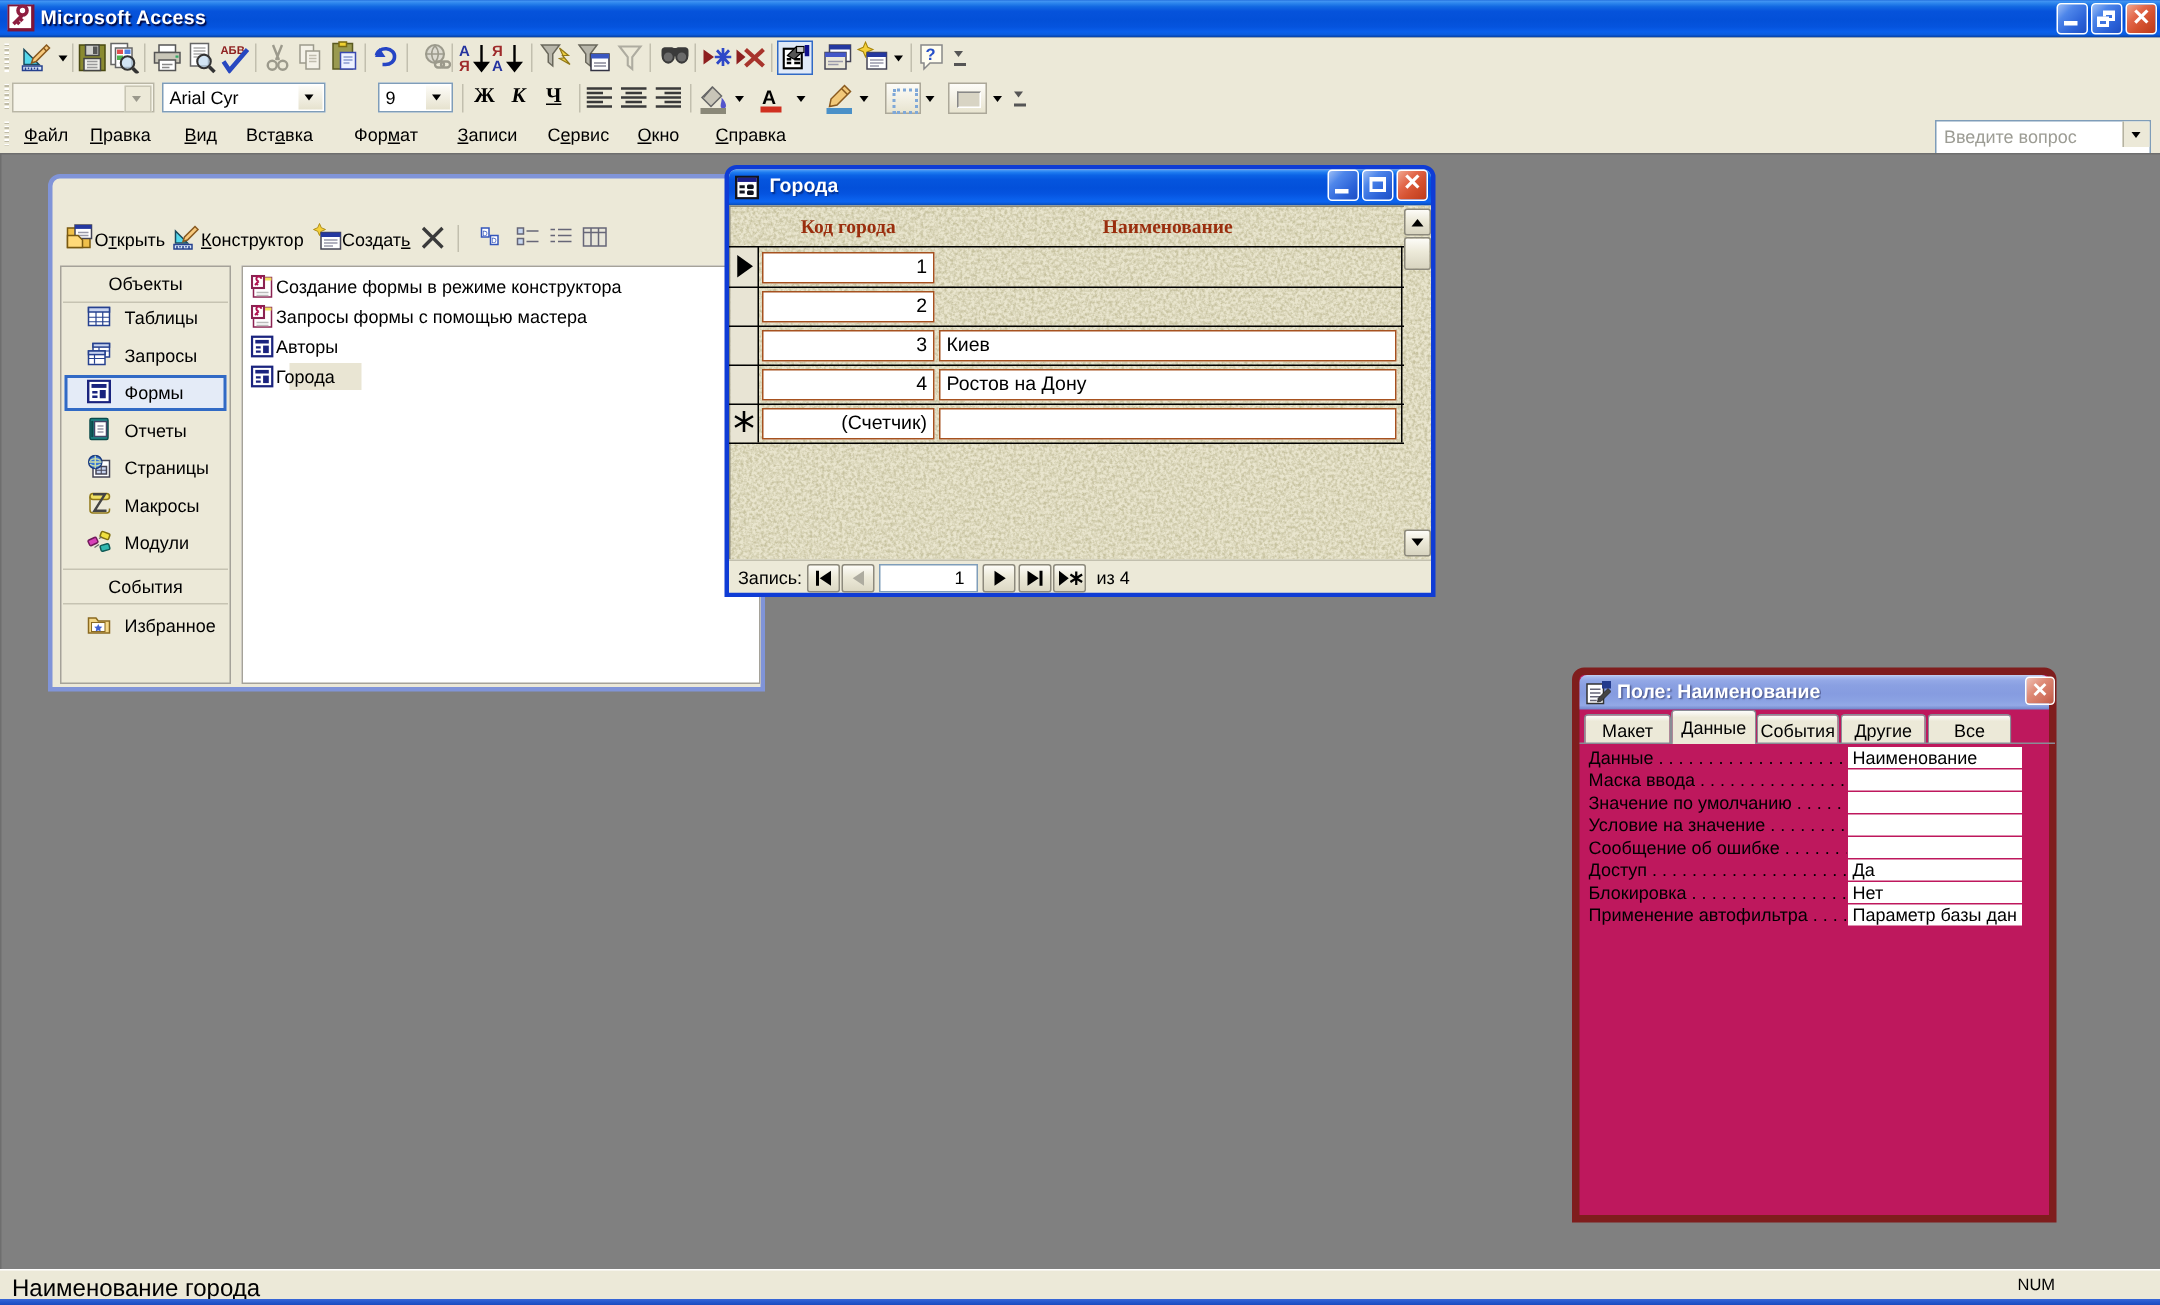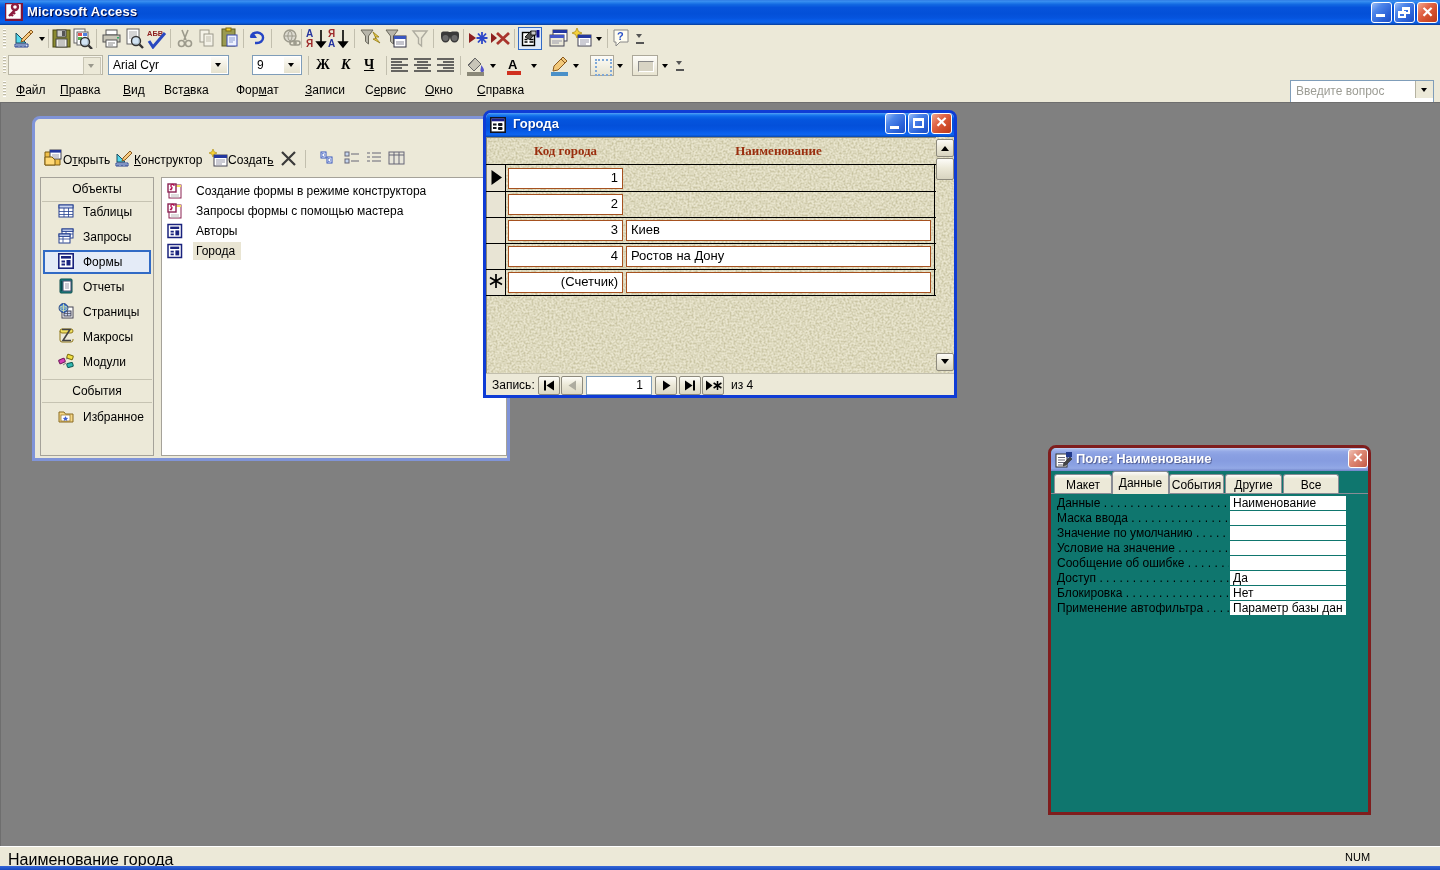--- a/index.html
+++ b/index.html
@@ -40,29 +40,29 @@
 .capbtn2{width:21px;height:21px;border-radius:3px;border:1px solid #fff;box-sizing:border-box;}
 .inblue{background:linear-gradient(135deg,#C6D6F5 0%,#94AEE8 35%,#7E9ADF 70%,#7490D8 100%);}
 .inred{background:linear-gradient(135deg,#F0C0B4 0%,#DE8A76 40%,#D0705C 75%,#C05844 100%);}
 
 #dbwin{left:32px;top:116px;width:478px;height:345px;border:3px solid #8094D8;background:#ECE9D8;}
 #dbwin .cap{left:0;top:0;right:0;height:23px;border-radius:5px 5px 0 0;}
 #dbsidebar{left:5px;top:58px;width:114px;height:279px;background:#ECE9D8;border:1px solid #A5A299;box-sizing:border-box;}
 #dblist{left:126px;top:58px;width:346px;height:279px;background:#fff;border:1px solid #A5A299;box-sizing:border-box;}
 .sideitem{left:1px;width:111px;height:25px;}
 .sideitem .lbl{position:absolute;left:41px;top:6px;font-size:12px;}
-.listitem .lbl{position:absolute;left:34px;top:1px;font-size:12px;}
+.listitem .lbl{position:absolute;left:22px;top:1px;font-size:12px;}
 
 #gorwin{left:483px;top:110px;width:474px;height:288px;border:3px solid #0F3CD5;background:#ECE9D8;}
 #gorwin .cap{left:0;top:0;right:0;height:24px;border-radius:5px 5px 0 0;}
 .fieldbox{background:#fff;border:1.5px solid #A6511F;box-sizing:border-box;font-size:13px;line-height:17px;white-space:nowrap;}
 .rowline{left:0;width:450px;height:1px;background:#000;}
 .navbtn{top:2px;width:22px;height:19px;background:linear-gradient(180deg,#FDFCF8,#ECE9D8 45%,#DCD8C4);border:1px solid #8D8A7D;box-sizing:border-box;border-radius:2px;text-align:center;}
 
-#propwin{left:1048px;top:445px;width:323px;height:370px;border:3px solid #7f1d1d;background:#0f766e;}
+#propwin{left:1048px;top:445px;width:323px;height:370px;border:5px solid #7f1d1d;background:#be185d;}
 #propwin .cap{left:0;top:0;right:0;height:23px;border-radius:5px 5px 0 0;}
 .tab{box-sizing:border-box;border:1px solid #898C95;border-bottom:none;border-radius:3px 3px 0 0;
   background:linear-gradient(180deg,#FDFDFB,#ECE9D8 20%);text-align:center;font-size:12px;}
 .prow{left:6px;height:15px;white-space:nowrap;overflow:hidden;width:172px;font-size:12px;}
 .pval{left:179px;width:116px;height:14px;background:#fff;font-size:12px;line-height:14px;padding-left:3px;box-sizing:border-box;white-space:nowrap;overflow:hidden;}
 </style></head>
 <body>
 
 <div class="a" id="titlebar">
   <svg class="a" style="left:5px;top:3px" width="18" height="18" viewBox="0 0 18 18">
@@ -229,21 +229,21 @@
   <div class="a" style="left:636px;top:9px;border:3px solid transparent;border-top:4px solid #555"></div>
 </div>
 
 <div class="a" id="toolbar2">
   <div class="a grip" style="left:3px;height:18px"></div>
   <div class="a" style="left:8px;top:3px;width:95px;height:20px;background:#F6F4EA;border:1px solid #B9B6A5;box-sizing:border-box">
     <span class="a" style="right:1px;top:1px;width:16px;height:16px;background:#ECE9D8;border:1px solid #C8C5B4">
         <i class="a" style="left:4px;top:6px;border:3px solid transparent;border-top:4px solid #9A988C"></i>
       </span>
   </div>
-  <div class="a" style="left:108px;top:3px;width:121px;height:20px;background:#fff;border:1px solid #7F9DB9;box-sizing:border-box;font-size:12px">
+  <div class="a" style="left:108px;top:3px;width:109px;height:20px;background:#fff;border:1px solid #7F9DB9;box-sizing:border-box;font-size:12px">
     <span class="a" style="left:4px;top:2px">Arial Cyr</span>
     <span class="a" style="right:1px;top:1px;width:16px;height:16px;background:linear-gradient(180deg,#FDFCF8,#E6E2CE)">
         <i class="a" style="left:4px;top:6px;border:3px solid transparent;border-top:4px solid #000"></i>
       </span>
   </div>
   <div class="a" style="left:252px;top:3px;width:50px;height:20px;background:#fff;border:1px solid #7F9DB9;box-sizing:border-box;font-size:12px">
     <span class="a" style="left:4px;top:2px">9</span>
     <span class="a" style="right:1px;top:1px;width:16px;height:16px;background:linear-gradient(180deg,#FDFCF8,#E6E2CE)">
         <i class="a" style="left:4px;top:6px;border:3px solid transparent;border-top:4px solid #000"></i>
       </span>

